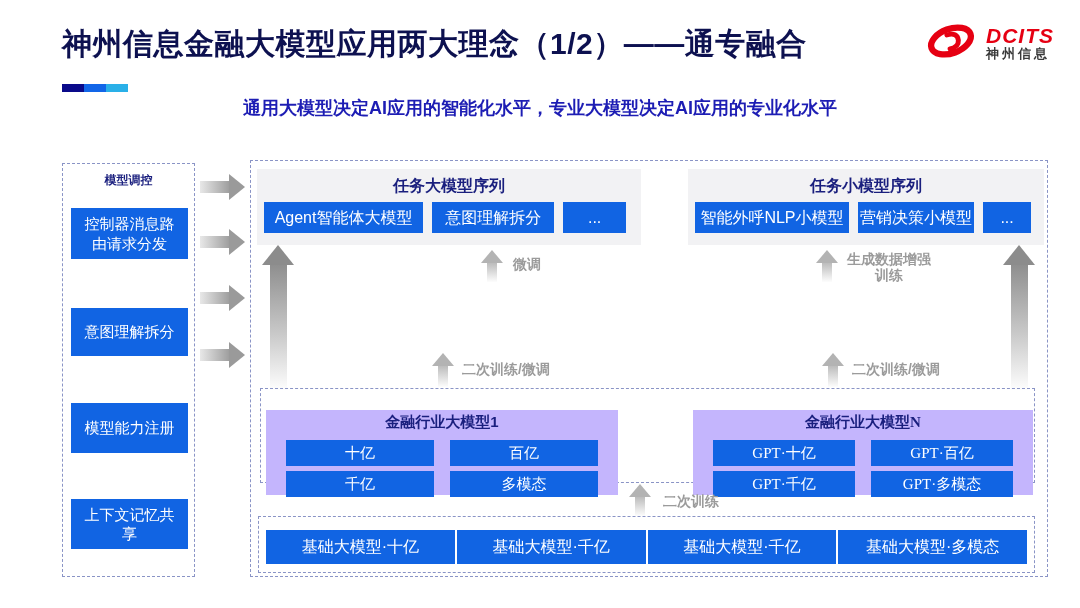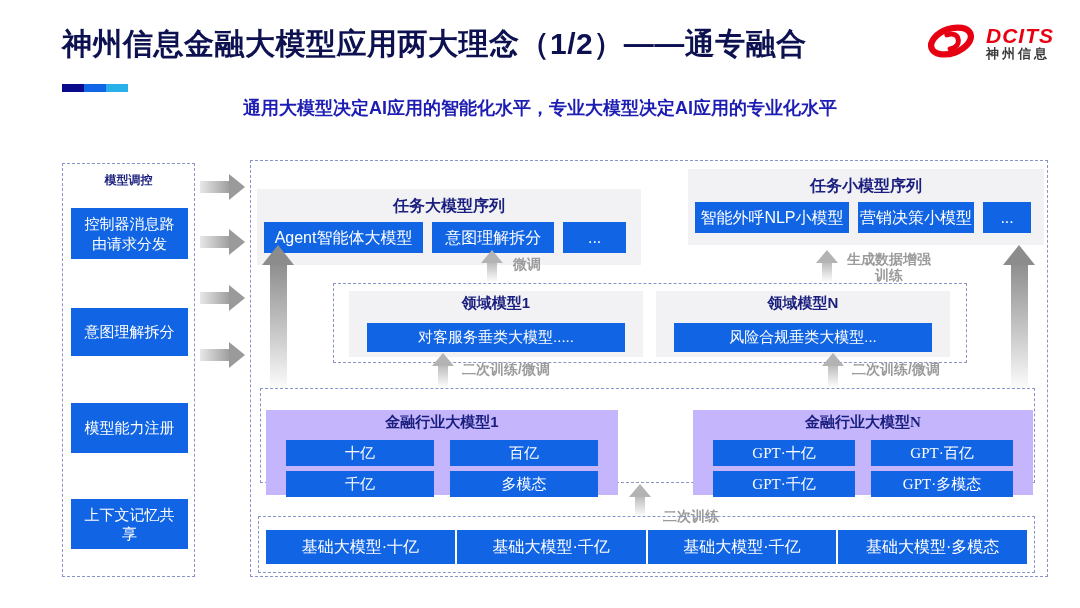--- a/index.html
+++ b/index.html
@@ -128,21 +128,21 @@
       <div class="stem"></div>
       <div class="head"></div>
     </div>
   <div class="harrow" style="left:200px;top:342px;">
       <div class="stem"></div>
       <div class="head"></div>
     </div>
 
   <div class="outerbox dashed"></div>
 
-  <div class="toppanel" style="left:257px;width:384px;margin-top:20px;">
+  <div class="toppanel" style="left:257px;width:384px;">
     <div class="grouphdr">任务大模型序列</div>
     <div class="toprow">
       <div class="btn" style="flex-basis:43%;text-align:center;">Agent智能体大模型</div>
       <div class="btn" style="flex-basis:33%;">意图理解拆分</div>
       <div class="btn" style="flex-basis:17%;">...</div>
     </div>
   </div>
 
   <div class="toppanel" style="left:688px;width:356px;">
     <div class="grouphdr">任务小模型序列</div>
@@ -167,30 +167,20 @@
       <div class="stem"></div>
     </div>
   <div class="alabel" style="left:513px;top:256px;">微调</div>
 
   <div class="uarrow" style="left:816px;top:250px;height:32px;">
       <div class="head"></div>
       <div class="stem"></div>
     </div>
   <div class="alabel" style="left:845px;top:251px;width:88px;text-align:center;">生成数据增强训练</div>
 
-  <div class="domainbox dashed">
-    <div class="dpanel" style="left:15px;">
-      <div class="grouphdr">领域模型1</div>
-      <div class="btn">对客服务垂类大模型.....</div>
-    </div>
-    <div class="dpanel" style="left:322px;">
-      <div class="grouphdr">领域模型N</div>
-      <div class="btn">风险合规垂类大模型...</div>
-    </div>
-  </div>
 
   <div class="uarrow" style="left:432px;top:353px;height:34px;">
       <div class="head"></div>
       <div class="stem"></div>
     </div>
   <div class="alabel" style="left:462px;top:361px;">二次训练/微调</div>
   <div class="uarrow" style="left:822px;top:353px;height:34px;">
       <div class="head"></div>
       <div class="stem"></div>
     </div>
@@ -214,21 +204,21 @@
         <div class="btn">GPT·千亿</div>
         <div class="btn">GPT·多模态</div>
       </div>
     </div>
   </div>
 
   <div class="uarrow" style="left:629px;top:484px;height:32px;">
       <div class="head"></div>
       <div class="stem"></div>
     </div>
-  <div class="alabel" style="left:663px;top:508px;">二次训练</div>
+  <div class="alabel" style="left:663px;top:493px;">二次训练</div>
 
   <div class="basebox dashed">
     <div class="btn">基础大模型·十亿</div>
     <div class="btn">基础大模型·千亿</div>
     <div class="btn">基础大模型·千亿</div>
     <div class="btn">基础大模型·多模态</div>
   </div>
 
 </div>
 

